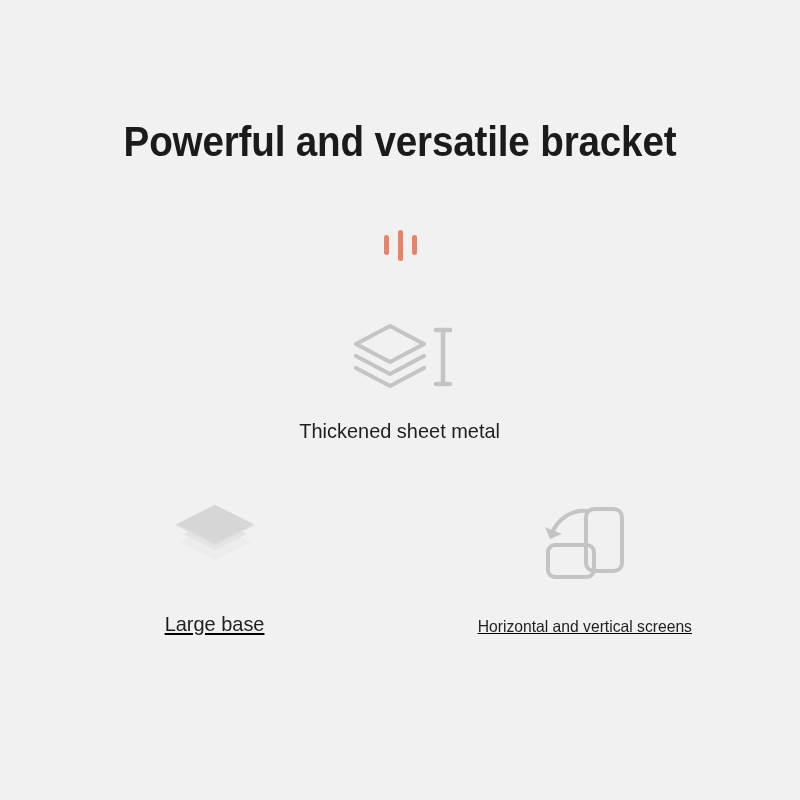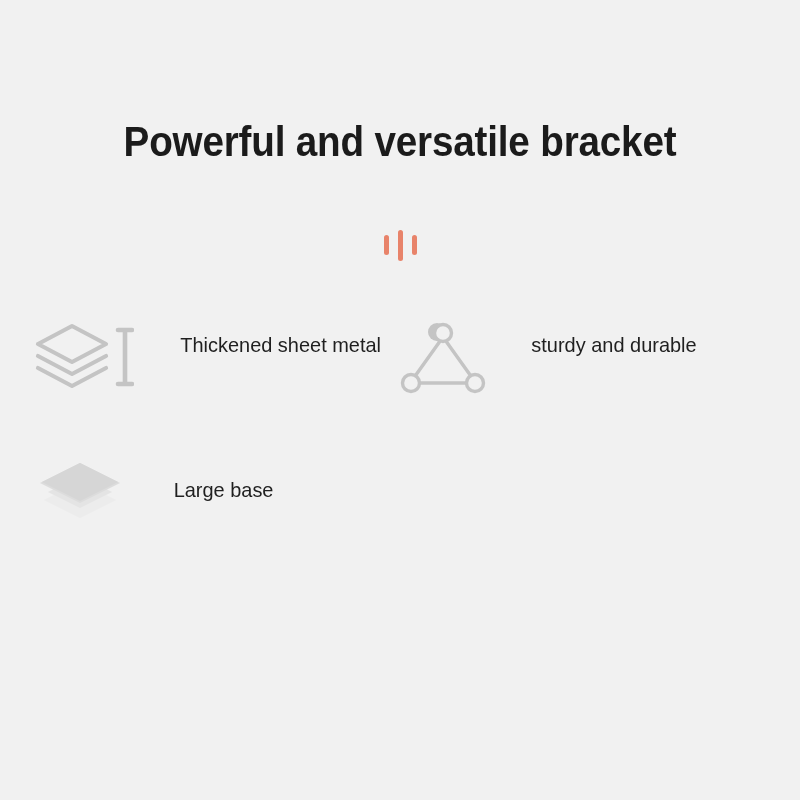--- a/index.html
+++ b/index.html
@@ -65,27 +65,27 @@
   .grid {
     position: absolute;
     top: 315px;
     left: 30px;
     width: 740px;
   }
   .row {
     display: flex;
     width: 100%;
   }
-  .row.row2 { margin-top: 55px; }
+  .row.row2 { margin-top: 55px; text-decoration: underline; }
 
   .cell {
     flex: 1 1 0;
     display: flex;
-    flex-direction: row;
-    gap: 41px;
+    flex-direction: column;
+    align-items: center;
   }
 
   .icon-box {
     height: 86px;
     display: flex;
     align-items: center;
     justify-content: center;
   }
   .row2 .icon-box { height: 92px; }
 
@@ -134,52 +134,47 @@
             <g stroke="#c4c4c4" stroke-width="4.6" stroke-linecap="round">
               <line x1="88" y1="10" x2="102" y2="10"></line>
               <line x1="95" y1="12" x2="95" y2="62"></line>
               <line x1="88" y1="64" x2="102" y2="64"></line>
             </g>
           </svg>
         </div>
         <div class="label">Thickened sheet metal</div>
       </div>
 
-      <div class="cell">
-        <div class="icon-box">
-          <svg width="86" height="76" viewBox="0 0 86 76" fill="none">
-            <circle cx="37" cy="12" r="9" fill="#c4c4c4"></circle>
-            <g stroke="#c4c4c4" stroke-width="3.4" stroke-linecap="round">
-              <line x1="43" y1="17" x2="13" y2="59"></line>
-              <line x1="43" y1="17" x2="73" y2="59"></line>
-              <line x1="15" y1="63" x2="71" y2="63"></line>
-            </g>
-            <circle cx="43" cy="13" r="8.5" fill="#f1f1f1" stroke="#c4c4c4" stroke-width="3.4"></circle>
-            <circle cx="11" cy="63" r="8.5" fill="#f1f1f1" stroke="#c4c4c4" stroke-width="3.4"></circle>
-            <circle cx="75" cy="63" r="8.5" fill="#f1f1f1" stroke="#c4c4c4" stroke-width="3.4"></circle>
-          </svg>
-        </div>
-        <div class="label">sturdy and durable</div>
-      </div>
 
 
     </div>
 
     <div class="row row2">
 
       <div class="cell">
         <div class="icon-box">
           <svg width="100" height="84" viewBox="0 0 100 84" fill="none">
             <path d="M50 58 L86 40 L50 22 L14 40 Z" fill="#ececec"></path>
             <path d="M50 48 L82 32 L50 16 L18 32 Z" fill="#e4e4e4"></path>
             <path d="M50 43 L90 23 L50 3 L10 23 Z" fill="#dcdcdc"></path>
             <path d="M50 41 L88 22 L50 3 L12 22 Z" fill="#d6d6d6"></path>
           </svg>
         </div>
         <div class="label">Large base</div>
       </div>
 
 
+      <div class="cell">
+        <div class="icon-box">
+          <svg width="86" height="82" viewBox="0 0 86 82" fill="none">
+            <rect x="44" y="6" width="36" height="62" rx="8" stroke="#c4c4c4" stroke-width="4"></rect>
+            <rect x="6" y="42" width="46" height="32" rx="7" stroke="#c4c4c4" stroke-width="4"></rect>
+            <path d="M9 32 C16 14 32 6 46 8" stroke="#c4c4c4" stroke-width="4" stroke-linecap="round"></path>
+            <path d="M3 24 L8 36 L20 31 Z" fill="#c4c4c4"></path>
+          </svg>
+        </div>
+        <div class="label small">Horizontal and vertical screens</div>
+      </div>
 
     </div>
 
   </div>
 </div>
 
 </body></html>

